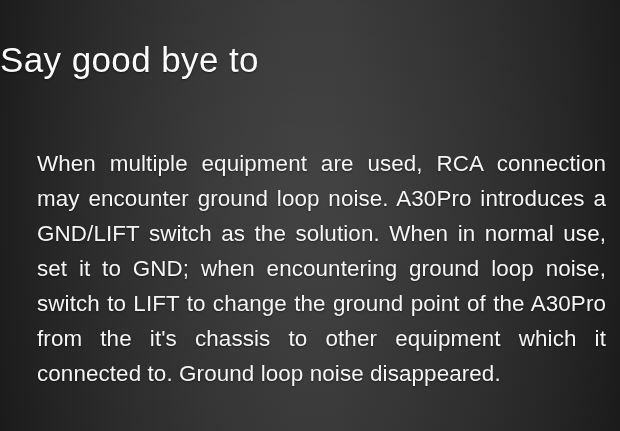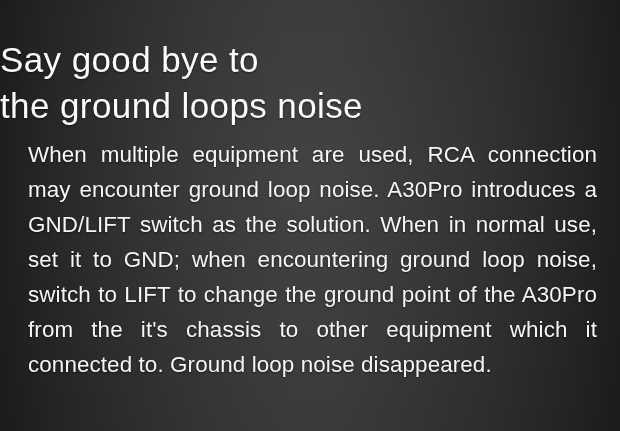--- a/index.html
+++ b/index.html
@@ -74,31 +74,30 @@
     top: 134px;
     width: 569px;
     color: #f6f6f6;
     font-size: 22.4px;
     line-height: 35px;
     text-align: justify;
     text-justify: inter-word;
     letter-spacing: 0.1px;
     font-weight: 400;
     text-shadow: 0 1px 2px rgba(0,0,0,0.5);
-    margin: 3px;
+    margin: 12px;
     hyphens: none;
   }
 </style>
 </head>
 <body>
 
 <div class="slide">
   <div class="content">
 
     <h1 class="headline">
       <span class="hl-line">Say good bye to</span>
-      <span class="hl-line">the ground loops noise</span>
     </h1>
 
     <p class="body-copy">When multiple equipment are used, RCA connection may encounter ground loop noise. A30Pro introduces a GND/LIFT switch as the solution. When in normal use, set it to GND; when encountering ground loop noise, switch to LIFT to change the ground point of the A30Pro from the it's chassis to other equipment which it connected to. Ground loop noise disappeared.</p>
 
   </div>
 </div>
 
 </body></html>

